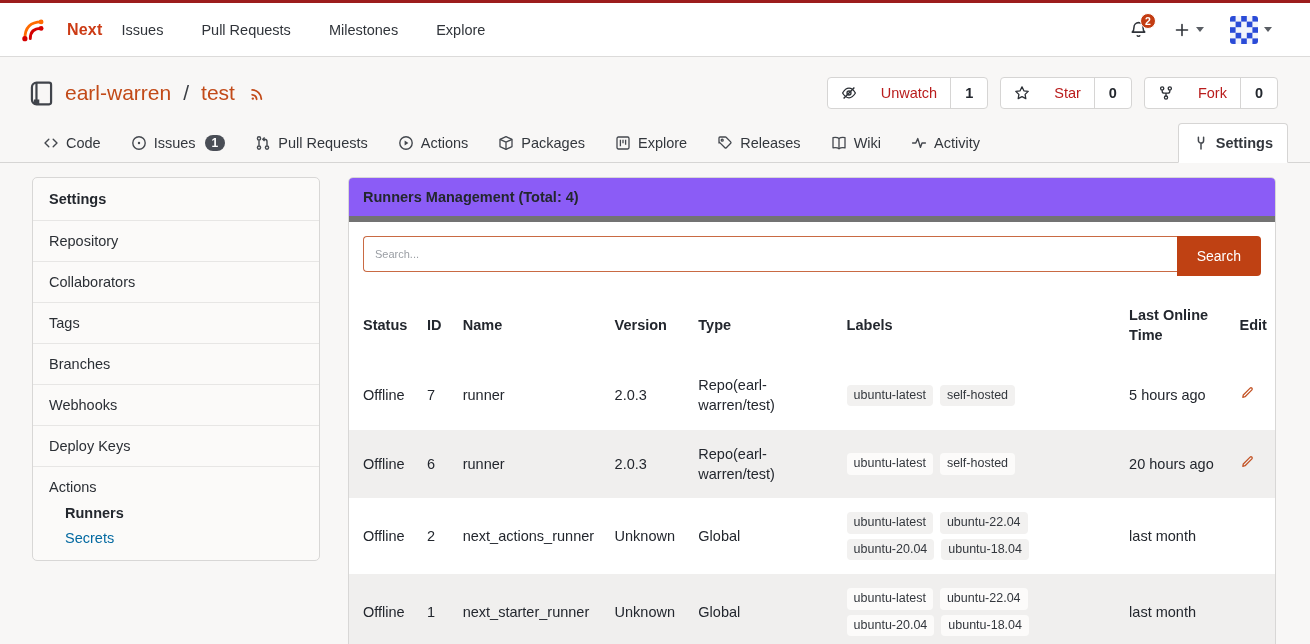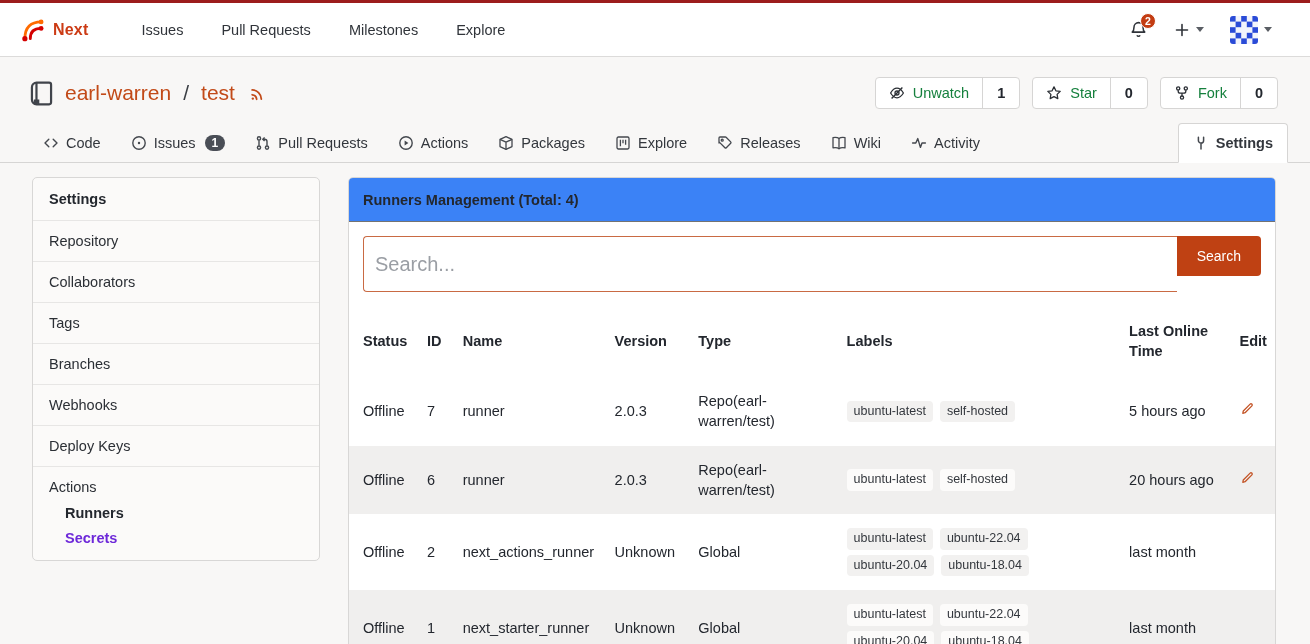--- a/index.html
+++ b/index.html
@@ -11,21 +11,21 @@
     color:#23272e; font-size:14.5px;
   }
   svg { display:block; }
 
   
   .top-stripe { height:3px; background:#9c1c1c; }
   .navbar {
     height:54px; background:#ffffff; border-bottom:1px solid #dcdbda;
     display:flex; align-items:center; padding:0 38px 0 20px;
   }
-  .brand { display:flex; align-items:center; gap:7px; margin-right:34px; cursor:pointer; }
+  .brand { display:flex; align-items:center; gap:21px; cursor:pointer; }
   .brand-name { font-weight:700; font-size:16px; color:#cc3b15; letter-spacing:.2px; }
   .nav-links { display:flex; align-items:center; gap:0; }
   .nav-link { padding:10px 19px; color:#30343a; text-decoration:none; cursor:pointer; }
   .nav-right { margin-left:auto; display:flex; align-items:center; gap:26px; }
   .bell-wrap { position:relative; cursor:pointer; color:#30343a; }
   .notif-badge {
     position:absolute; top:-7px; right:-8px; min-width:16px; height:16px;
     background:#c33c12; color:#fff; font-size:10.5px; font-weight:700;
     border-radius:50%; display:flex; align-items:center; justify-content:center;
     padding:0 3px; border:1px solid #fff;
@@ -38,21 +38,21 @@
   .repo-header {
     display:flex; align-items:center; padding:20px 32px 10px 28px;
   }
   .repo-title { display:flex; align-items:center; gap:10px; font-size:21px; }
   .repo-title .owner, .repo-title .rname { color:#c24a18; cursor:pointer; }
   .repo-title .sep { color:#3a3e44; margin:0 2px; }
   .repo-icon { color:#40444b; }
   .rss-icon { color:#c24a18; margin-left:4px; cursor:pointer; }
   .repo-actions { margin-left:auto; display:flex; gap:12px; }
   .btn-group { display:flex; border:1px solid #d6d5d4; border-radius:4px; background:#fff; overflow:hidden; }
-  .btn-group .action { display:flex; align-items:flex-end; gap:8px; padding:7px 13px; cursor:pointer; color:#15803d; }
+  .btn-group .action { display:flex; align-items:flex-end; gap:24px; padding:7px 13px; cursor:pointer; color:#b91c1c; }
   .btn-group .count { padding:7px 14px; border-left:1px solid #d6d5d4; font-weight:600; cursor:pointer; }
 
   
   .tabbar {
     display:flex; align-items:flex-end; padding:0 22px 0 28px;
     border-bottom:1px solid #d6d5d4; margin-top:4px;
   }
   .tab {
     display:flex; align-items:center; gap:7px; padding:11px 14px;
     color:#33373d; cursor:pointer; border:1px solid transparent; margin-bottom:-1px;
@@ -73,42 +73,42 @@
   
   .sidebar {
     width:288px; flex:0 0 288px; background:#fbfaf9;
     border:1px solid #d8d7d6; border-radius:5px; overflow:hidden;
   }
   .sb-header { font-weight:700; padding:13px 16px; }
   .sb-item { padding:12px 16px; border-top:1px solid #e7e6e5; cursor:pointer; color:#2b2f35; }
   .sb-group { border-top:1px solid #e7e6e5; padding:12px 16px 14px; }
   .sb-group-label { cursor:pointer; color:#2b2f35; }
   .sb-sub { margin-top:10px; padding-left:16px; display:flex; flex-direction:column; gap:9px; }
-  .sb-sub-item { cursor:pointer; color:#6d28d9;font-weight:bold; }
+  .sb-sub-item { cursor:pointer; color:#0369a1; }
   .sb-sub-item.active { font-weight:700; color:#23272e; }
 
   
   .panel { flex:1; background:#fff; border:1px solid #d8d7d6; border-radius:5px; overflow:hidden; }
   .panel-header {
-    background:#3b82f6; border-bottom:1px solid #737373;
+    background:#8b5cf6; border-bottom:6px solid #737373;
     display:flex; align-items:center; padding:7px 14px; min-height:44px;
   }
   .panel-title { font-weight:700; font-size:14.5px; }
   .create-btn {
     margin-left:auto; background:#bf4113; color:#fff; border:none; border-radius:4px;
     font-size:13.5px; padding:8px 12px; display:flex; align-items:center; gap:8px; cursor:pointer;
     font-family:inherit;
   }
   .create-btn .caret { border-top-color:#f4cdba; }
 
   .search-area { padding:14px; }
   .search-row { display:flex; }
   .search-input {
-    flex:1; height:56px; border:1px solid #c96a43; border-right:none;
-    border-radius:4px 0 0 4px; padding:0 11px; font-size:20px; color:#23272e;
+    flex:1; height:36px; border:1px solid #c96a43; border-right:none;
+    border-radius:4px 0 0 4px; padding:0 11px; font-size:11px; color:#23272e;
     outline:none; font-family:inherit; background:#fff;
   }
   .search-input::placeholder { color:#9a9ea4; }
   .search-btn {
     height:40px; background:#bf4113; color:#fff; border:none; border-radius:0 4px 4px 0;
     padding:0 20px; font-size:14px; cursor:pointer; font-family:Liberation Sans, sans-serif;
   }
 
   table.runners { width:100%; border-collapse:collapse; }
   .runners th {

